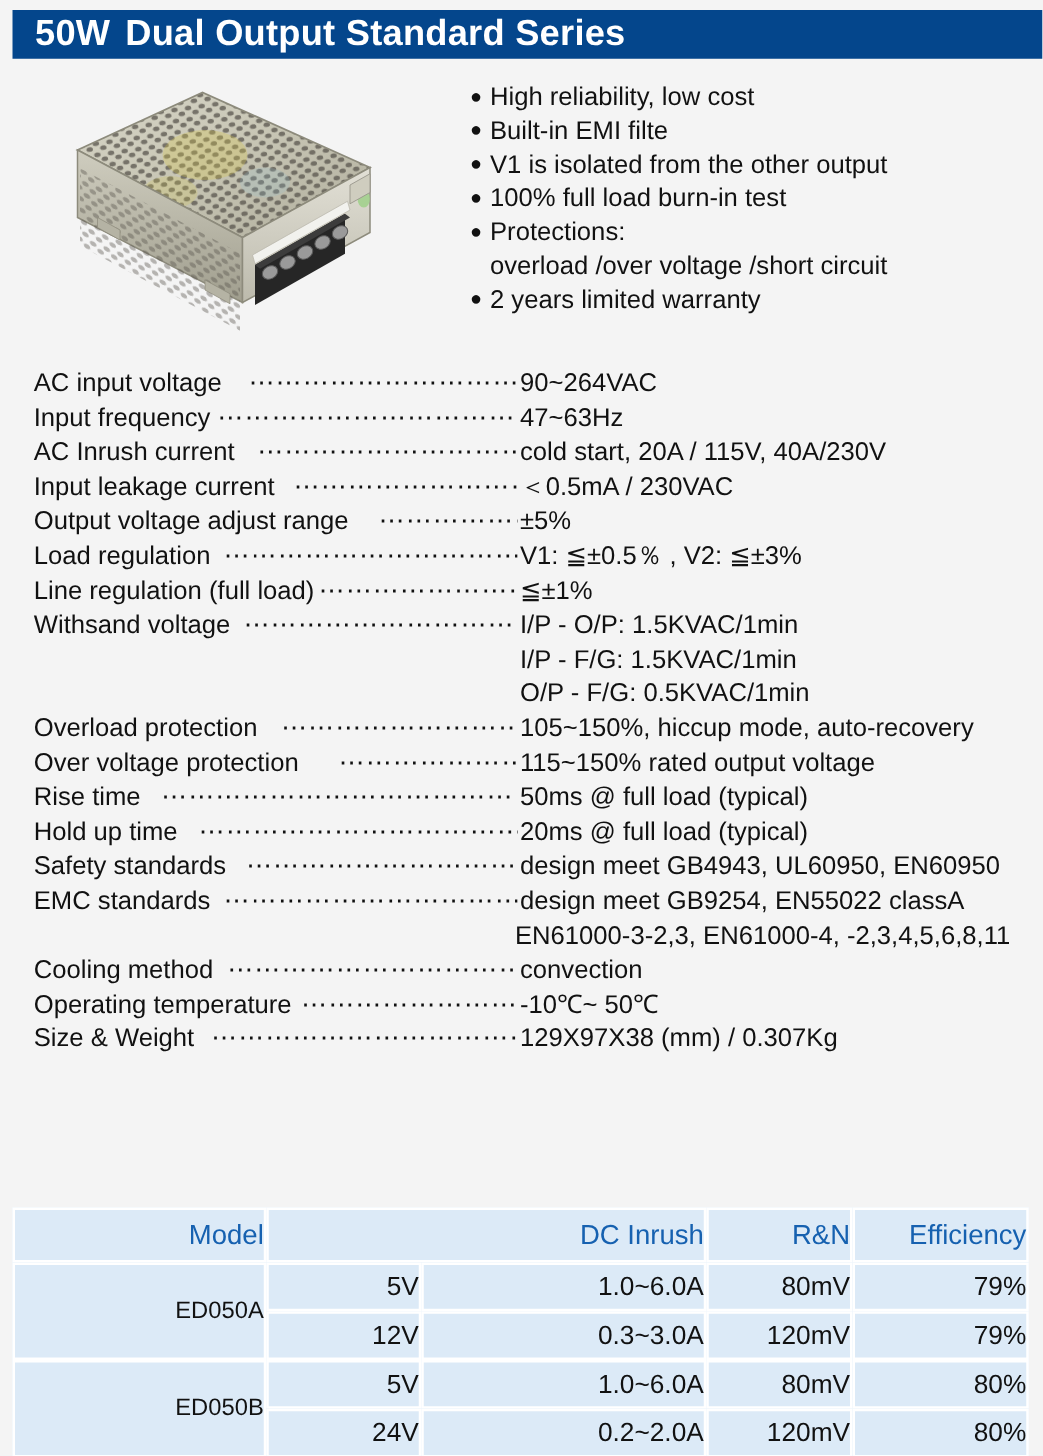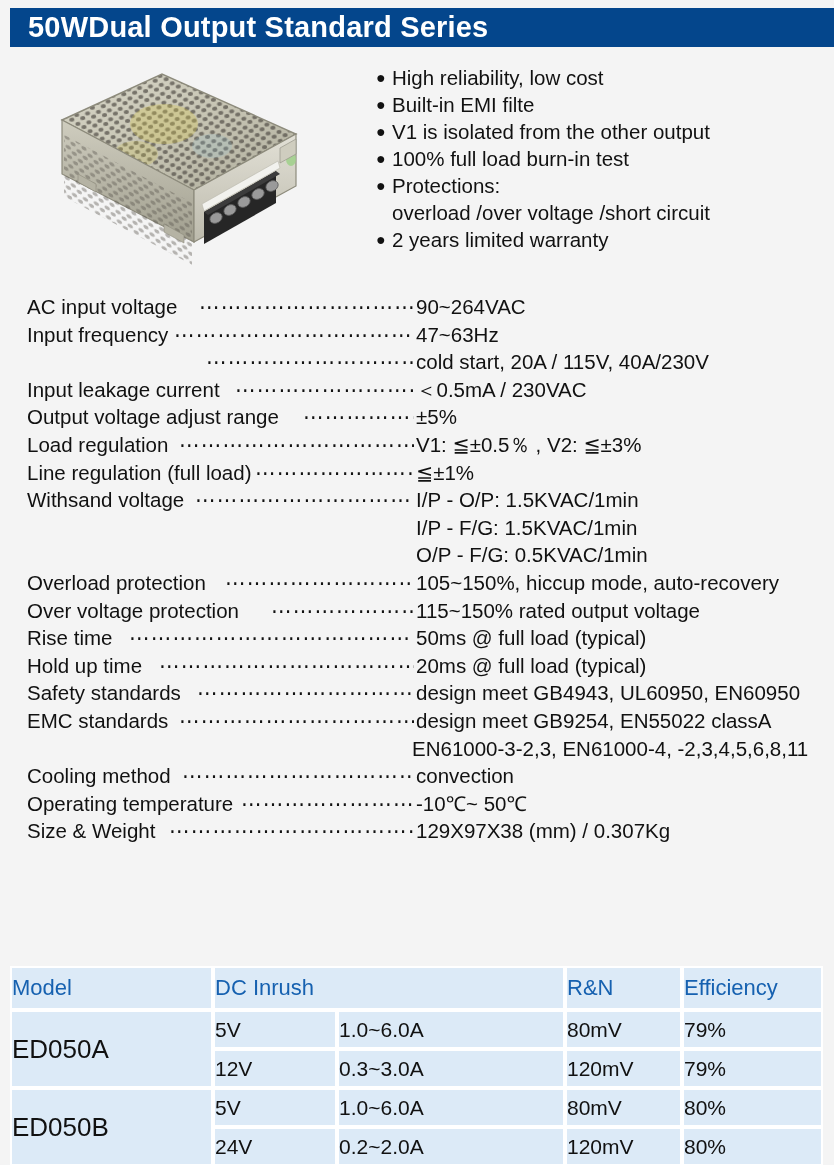--- a/index.html
+++ b/index.html
@@ -28,21 +28,21 @@
     align-items: center;
   }
   .header-title {
     color: #ffffff;
     font-size: 29px;
     font-weight: bold;
     letter-spacing: 0.2px;
     padding-left: 18px;
     white-space: nowrap;
   }
-  .header-title .w-part { margin-right: 0; text-align: center; }
+  .header-title .w-part { margin-right: 12px; text-align: center; }
 
   
   .photo-wrap {
     position: absolute;
     left: 44px;
     top: 62px;
     width: 278px;
     height: 212px;
   }
   .photo-wrap svg { display: block; }
@@ -125,33 +125,33 @@
     top: 966px;
     width: 813px;
     border-collapse: separate;
     border-spacing: 0;
     background: #ffffff;
     table-layout: fixed;
   }
   .spec-table td {
     background: #dceaf7;
     border: 2px solid #ffffff;
-    text-align: left;
+    text-align: right;
     font-size: 21px;
     color: #111111;
     padding: 0;
     height: 35px;
   }
   .spec-table td.head {
     color: #1661b0;
     font-size: 22px;
     height: 40px;
   }
   .spec-table td.model {
-    font-size: 26px;
+    font-size: 19px;
   }
   .col-model  { width: 203px; }
   .col-volt   { width: 124px; }
   .col-amp    { width: 228px; }
   .col-rn     { width: 117px; }
   .col-eff    { width: 141px; }
 </style>
 </head>
 <body>
 
@@ -260,20 +260,21 @@
     <span class="spec-value">90~264VAC</span>
   </div>
 
   <div class="spec-row">
     <span class="spec-label">Input frequency</span>
     <span class="spec-leader" style="left:147px;width:240px">⋯⋯⋯⋯⋯⋯⋯⋯⋯⋯⋯</span>
     <span class="spec-value">47~63Hz</span>
   </div>
 
   <div class="spec-row">
+    <span class="spec-label">AC Inrush current</span>
     <span class="spec-leader" style="left:179px;width:208px">⋯⋯⋯⋯⋯⋯⋯⋯⋯⋯</span>
     <span class="spec-value">cold start, 20A / 115V, 40A/230V</span>
   </div>
 
   <div class="spec-row">
     <span class="spec-label">Input leakage current</span>
     <span class="spec-leader" style="left:208px;width:179px">⋯⋯⋯⋯⋯⋯⋯⋯⋯</span>
     <span class="spec-value">＜0.5mA / 230VAC</span>
   </div>
 

